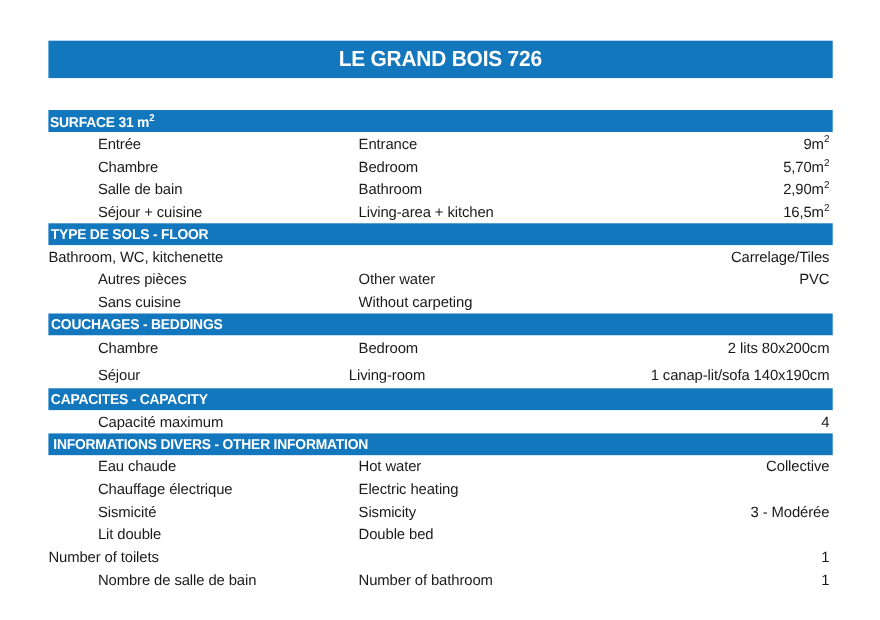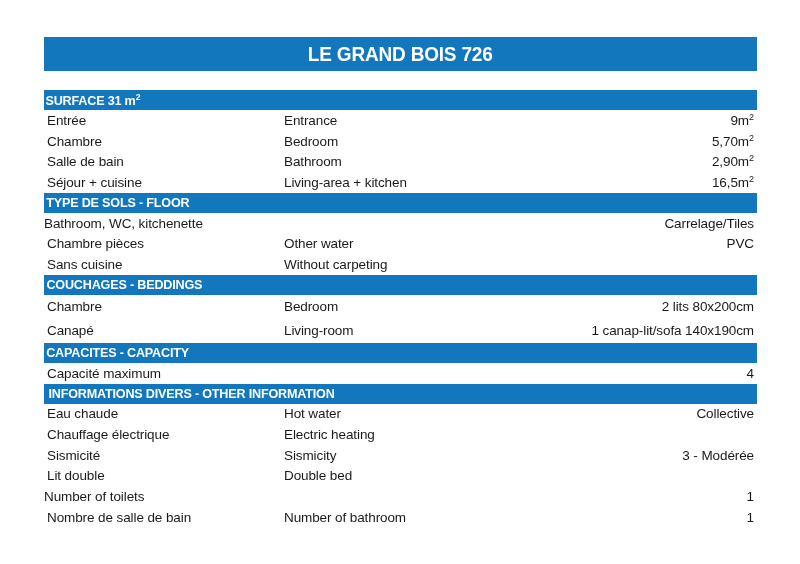--- a/index.html
+++ b/index.html
@@ -12,21 +12,21 @@
     color: var(--ink);
     overflow: hidden;
   }
   .page { position: relative; width: 800px; height: 564px; background: #fff; }
   .sheet { position: absolute; left: 44px; top: 37px; width: 713px; }
 
   .title-bar {
     height: 34px;
     background: var(--brand-blue);
     display: flex; align-items: center; justify-content: center;
-    margin-bottom: 19px;
+    margin-bottom: 29px;
   }
   .title-text {
     color: #fff; font-weight: bold; font-size: 20px;
     letter-spacing: -0.2px;
     transform: scaleX(0.95);
     white-space: nowrap;
   }
 
   .band {
     height: 20px;
@@ -39,21 +39,21 @@
   .band .band-text { display: inline-block; white-space: nowrap; transform: scaleX(0.97); }
 
   .row {
     height: 20.7px;
     display: flex; align-items: center;
     font-size: 13.5px;
     letter-spacing: -0.1px;
     background: #fff;
   }
   .row.tall { height: 24px; }
-  .c1 { width: 240px; padding-left: 3px; white-space: nowrap; overflow: hidden; }
+  .c1 { width: 240px; padding-left: 3px; white-space: nowrap; overflow: hidden; margin-left: 42px; }
   .c2 { width: 285px; white-space: nowrap; overflow: hidden; }
   .c3 { flex: 1; text-align: right; padding-right: 3px; white-space: nowrap; }
 
   sup {
     font-size: 9px;
     line-height: 0;
     vertical-align: super;
     letter-spacing: 0;
   }
 </style>
@@ -92,40 +92,40 @@
     </div>
 
     <div class="band">
       <span class="band-text"><span>TYPE DE SOLS - FLOOR</span></span>
     </div>
     <div class="row">
       <span class="c2">Bathroom, WC, kitchenette</span>
       <span class="c3">Carrelage/Tiles</span>
     </div>
     <div class="row">
-      <span class="c1">Chambre pièces</span>
+      <span class="c1">Autres pièces</span>
       <span class="c2">Other water</span>
       <span class="c3">PVC</span>
     </div>
     <div class="row">
       <span class="c1">Sans cuisine</span>
       <span class="c2">Without carpeting</span>
       <span class="c3"></span>
     </div>
 
     <div class="band">
       <span class="band-text"><span>COUCHAGES - BEDDINGS</span></span>
     </div>
     <div class="row tall">
       <span class="c1">Chambre</span>
       <span class="c2">Bedroom</span>
       <span class="c3">2 lits 80x200cm</span>
     </div>
     <div class="row tall">
-      <span class="c1">Canapé</span>
+      <span class="c1">Séjour</span>
       <span class="c2">Living-room</span>
       <span class="c3">1 canap-lit/sofa 140x190cm</span>
     </div>
 
     <div class="band">
       <span class="band-text"><span>CAPACITES - CAPACITY</span></span>
     </div>
     <div class="row">
       <span class="c1">Capacité maximum</span>
       <span class="c3">4</span>

